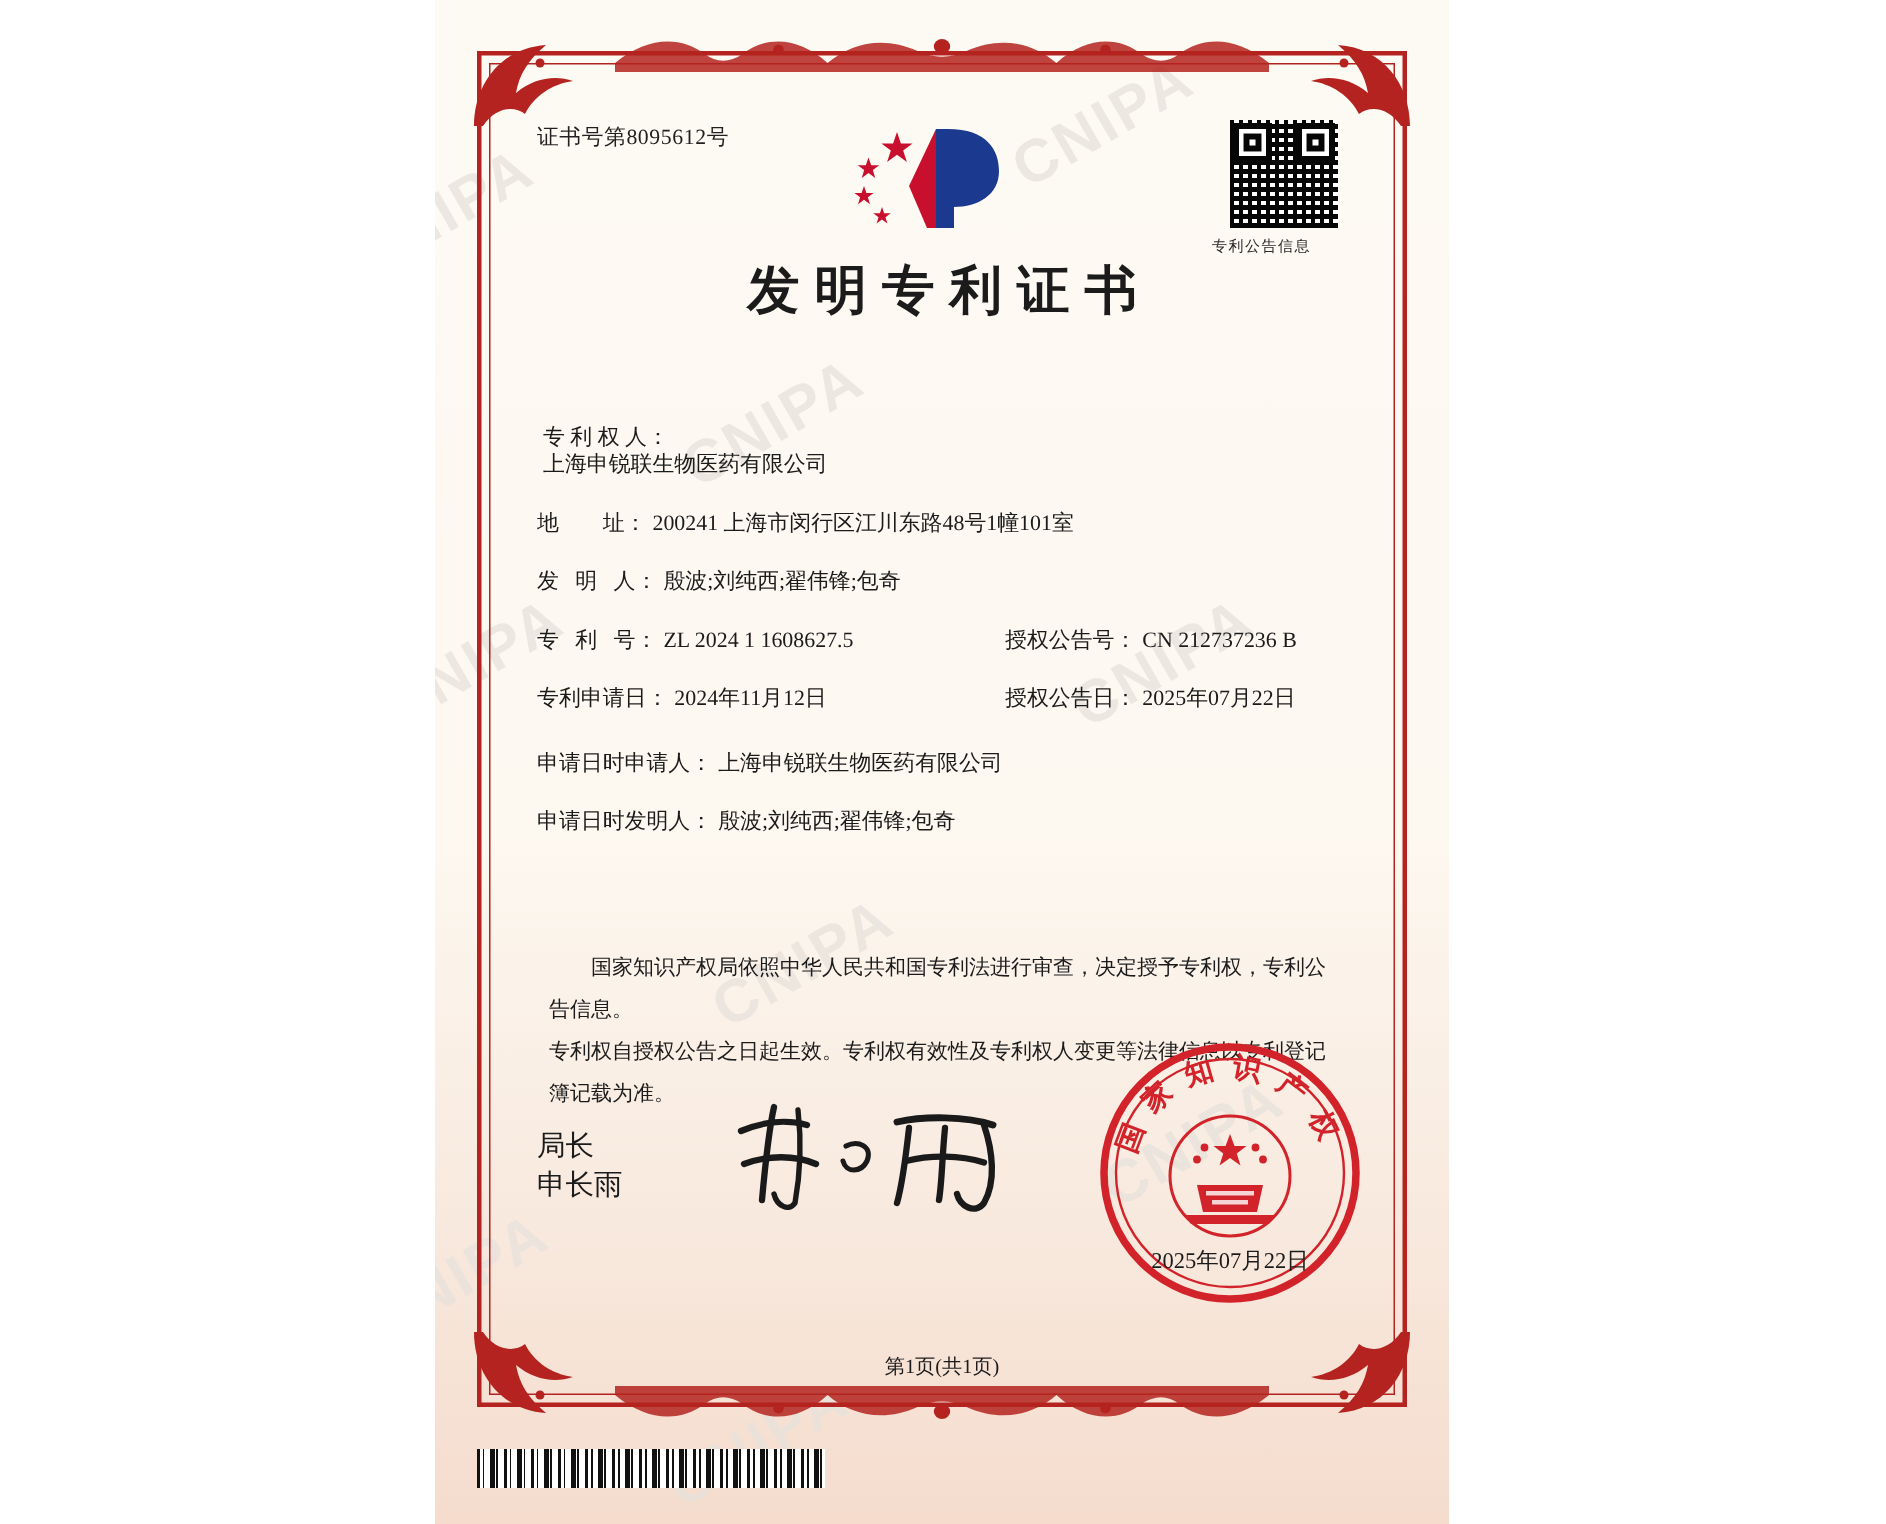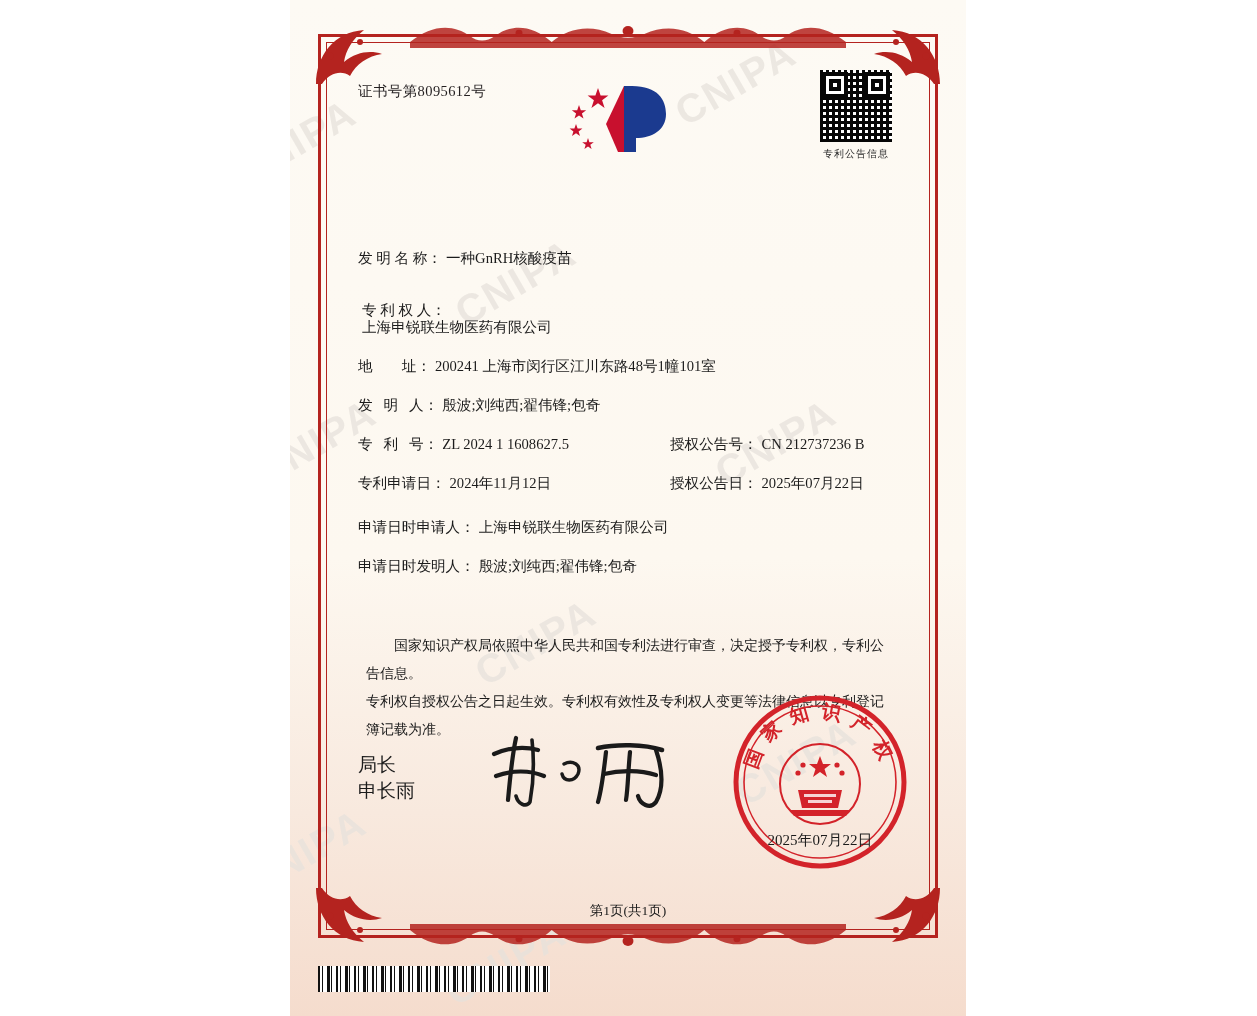--- a/index.html
+++ b/index.html
@@ -100,23 +100,22 @@
     transform: translateX(-50%);
     width: 132px;
     height: 78px;
   }
   .logo svg { display:block; }
 
   
   .qr-block {
     position: absolute;
     right: 26px;
-    top: 28px;
+    top: 38px;
     width: 96px;
-    text-align: center;
   }
   .qr-code {
     width: 72px;
     height: 72px;
     margin: 0 auto;
     background-color: #ffffff;
     background-image:
       repeating-linear-gradient(90deg, #111 0 3px, transparent 3px 6px),
       repeating-linear-gradient(0deg, #111 0 3px, transparent 3px 6px);
     background-size: 6px 6px, 6px 6px;
@@ -349,27 +348,24 @@
           </g>
         </g>
       </svg>
     </div>
 
     <div class="qr-block">
       <div class="qr-code"></div>
       <div class="qr-caption">专利公告信息</div>
     </div>
 
+    <div class="cert-title">发明专利证书</div>
 
     <div class="fields">
 
-      <div class="row">
-        <span class="lbl">发 明 名 称：</span>
-        <span class="val">一种GnRH核酸疫苗</span>
-      </div>
 
       <div class="row" style="margin-top:34px;flex-direction:column;">
         <span class="lbl">专 利 权 人：</span>
         <span class="val">上海申锐联生物医药有限公司</span>
       </div>
 
       <div class="row">
         <span class="lbl">地        址：</span>
         <span class="val">200241 上海市闵行区江川东路48号1幢101室</span>
       </div>

